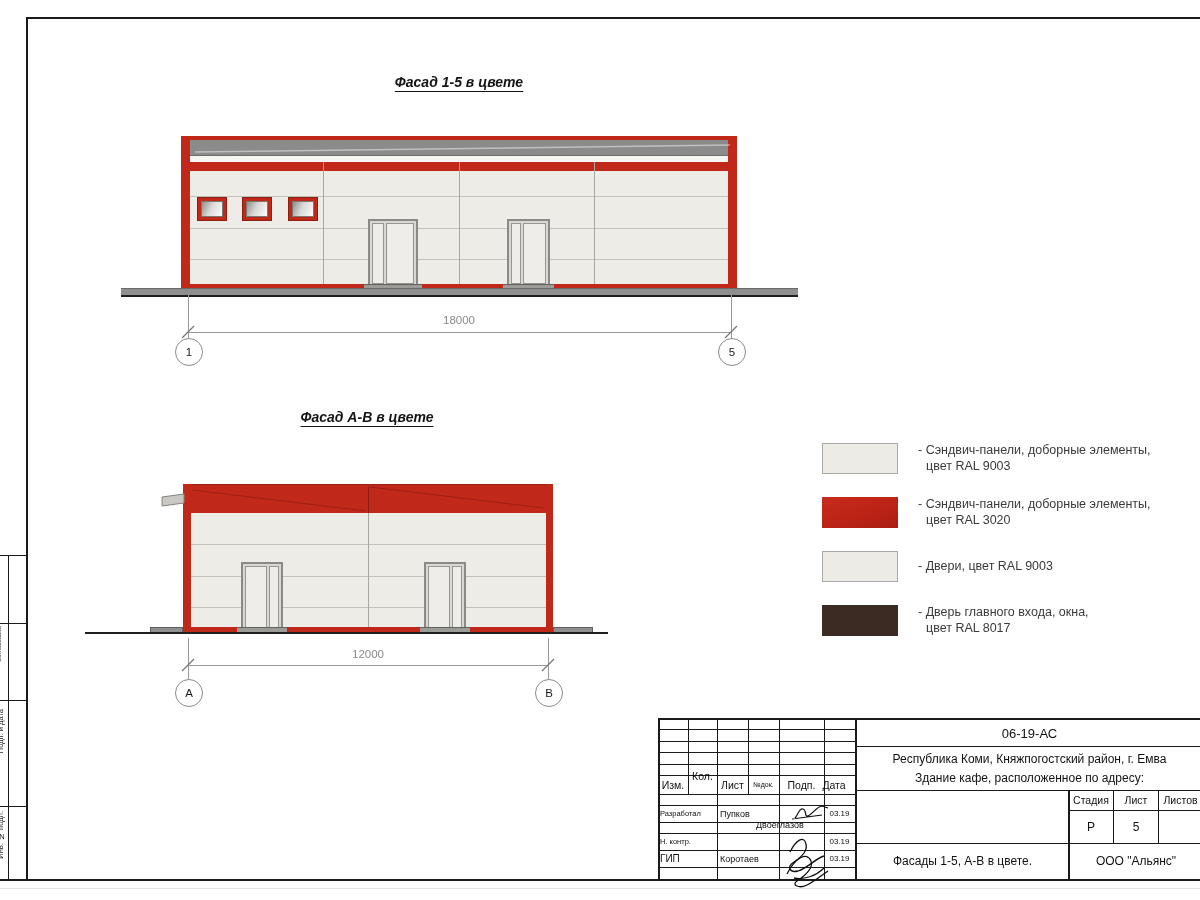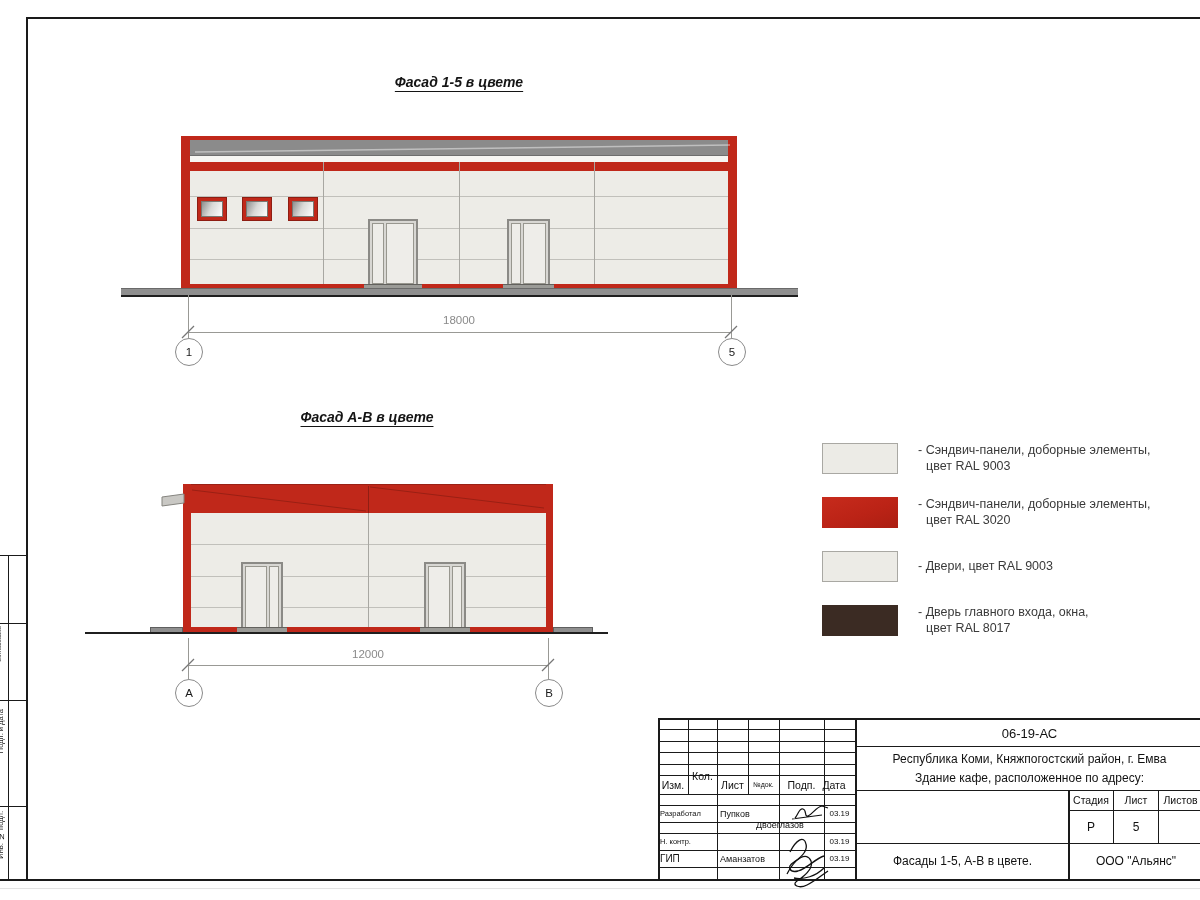--- a/index.html
+++ b/index.html
@@ -239,21 +239,21 @@
     <div class="cell" style="left:121px;top:57px;width:45px;height:19px;font-size:10.5px;">Подп.</div>
     <div class="cell" style="left:166px;top:57px;width:20px;height:19px;font-size:10.5px;">Дата</div>
 
     <div class="cell left-lab" style="left:2px;top:87px;width:56px;height:17px;font-size:7.5px;">Разработал</div>
     <div class="cell left-lab" style="left:62px;top:87px;width:58px;height:17px;font-size:9px;">Пупков</div>
     <div class="cell" style="left:166px;top:87px;width:31px;height:17px;font-size:8px;">03.19</div>
     <div class="cell left-lab" style="left:2px;top:115px;width:56px;height:17px;font-size:7.5px;">Н. контр.</div>
     <div class="cell left-lab" style="left:62px;top:98px;width:58px;height:17px;font-size:9px;margin-left:36px;">Двоеглазов</div>
     <div class="cell" style="left:166px;top:115px;width:31px;height:17px;font-size:8px;">03.19</div>
     <div class="cell left-lab" style="left:2px;top:132px;width:56px;height:17px;font-size:10px;">ГИП</div>
-    <div class="cell left-lab" style="left:62px;top:132px;width:58px;height:17px;font-size:9px;">Аманзатов</div>
+    <div class="cell left-lab" style="left:62px;top:132px;width:58px;height:17px;font-size:9px;">Коротаев</div>
     <div class="cell" style="left:166px;top:132px;width:31px;height:17px;font-size:8px;">03.19</div>
   </div>
 
   <svg class="overlay" width="1200" height="900" viewBox="0 0 1200 900">
     <line x1="182" y1="338" x2="194" y2="326" stroke="#777" stroke-width="1.2"></line>
     <line x1="725" y1="338" x2="737" y2="326" stroke="#777" stroke-width="1.2"></line>
     <line x1="182" y1="671" x2="194" y2="659" stroke="#777" stroke-width="1.2"></line>
     <line x1="542" y1="671" x2="554" y2="659" stroke="#777" stroke-width="1.2"></line>
     <line x1="195" y1="152" x2="730" y2="145" stroke="rgba(255,255,255,0.45)" stroke-width="1.5"></line>
     <line x1="192" y1="490" x2="366" y2="511" stroke="#8e1d12" stroke-width="1" opacity="0.75"></line>

